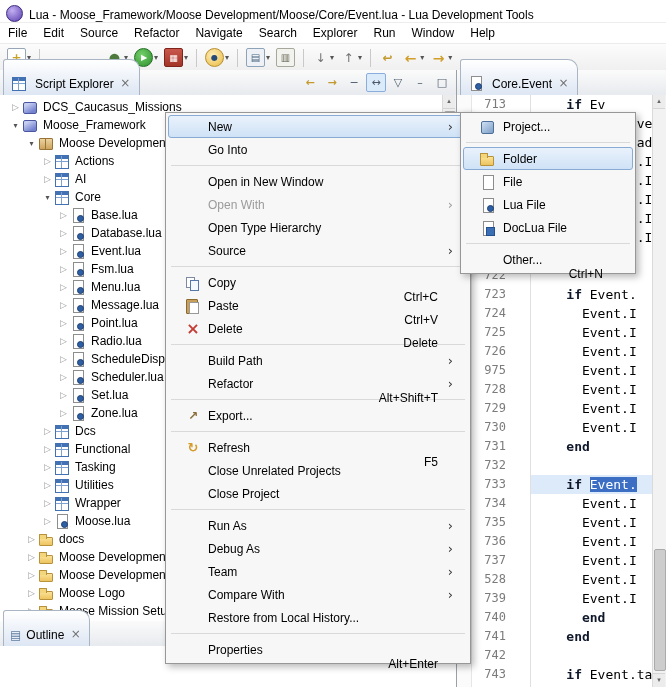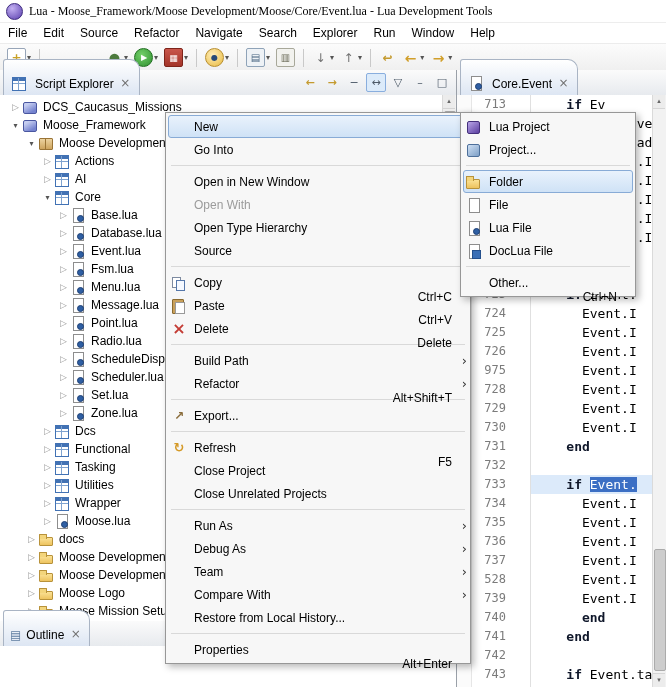--- a/index.html
+++ b/index.html
@@ -1,21 +1,21 @@
 <!DOCTYPE html>
 <html><head>
 <meta charset="utf-8">
 <style>
   html,body{margin:0;padding:0;background:#d8d8d8;}
   .app{position:relative;width:666px;height:687px;background:#ffffff;overflow:hidden;
        font-family:"Liberation Sans",sans-serif;font-size:12px;color:#000;}
   .glyph{font-family:"DejaVu Sans",sans-serif;}
 
   
-  .titlebar{height:22px;display:flex;align-items:center;gap:6px;padding:0 6px;background:#fff;border-bottom:1px solid #ededed;font-family:Liberation Serif, serif;}
+  .titlebar{height:22px;display:flex;align-items:flex-end;gap:6px;padding:0 6px;background:#fff;border-bottom:1px solid #ededed;}
   .appicon{width:15px;height:15px;border-radius:50%;background:radial-gradient(circle at 35% 30%,#c3b0f2,#5a3fae);border:1px solid #3d2a7e;flex:none;}
   .wtitle{font-size:12px;white-space:nowrap;overflow:hidden;}
 
   
   .menubar{height:20px;display:flex;align-items:center;background:#fff;border-bottom:1px solid #ececec;}
   .mb-item{padding:0 8px;height:20px;line-height:20px;cursor:default;}
 
   
   .toolbar{height:27px;display:flex;align-items:center;background:linear-gradient(#fcfcfc,#efefef);border-bottom:1px solid #d4d4d4;padding:0 4px;}
   .tb-btn{display:flex;align-items:center;height:22px;padding:0 2px;border-radius:3px;margin:0 1px;}
@@ -115,21 +115,21 @@
   .cl{height:19px;line-height:19px;white-space:pre;padding-left:4px;}
   .cl.cur{background:#dceafa;}
   .seg-kw{color:#0f172a;font-weight:bold;}
   .seg-sel{background:#3c6fc4;color:#fff;}
   .edscroll{position:relative;width:13px;flex:none;background:#f2f2f2;border-left:1px solid #dadada;}
 
   
   .popup{position:absolute;background:#f7f7f7;border:1px solid #979797;box-shadow:3px 3px 7px rgba(0,0,0,.28);padding:2px;z-index:20;}
   .ctxmenu{left:165px;top:112px;width:300px;}
   .submenu{left:460px;top:112px;width:170px;z-index:21;}
-  .menu-item{display:flex;align-items:center;height:21px;border:1px solid transparent;border-radius:3px;padding:0 0;}
+  .menu-item{display:flex;align-items:center;height:21px;border:1px solid transparent;border-radius:3px;padding:0 14px;}
   .menu-item.hl{background:linear-gradient(#e9f2fc,#cfe2f6);border-color:#88abd6;}
   .menu-item.dis .mi-label,.menu-item.dis .mi-arrow{color:#9b9b9b;}
   .mi-icon{position:relative;width:20px;height:16px;flex:none;margin-right:5px;display:flex;align-items:center;justify-content:center;
            font-family:"DejaVu Sans",sans-serif;}
   .mi-label{flex:1;white-space:nowrap;overflow:hidden;}
   .mi-accel{margin-left:16px;padding-right:4px;white-space:nowrap;margin-top:28px;}
   .mi-arrow{width:11px;text-align:right;font-family:"DejaVu Sans",sans-serif;font-size:13px;color:#333;line-height:16px;}
   .menu-sep{height:1px;background:#d9d9d9;margin:4px 3px;}
 
   .mic-copy::before{content:"";position:absolute;left:3px;top:2px;width:7px;height:9px;background:#fff;border:1px solid #7d8aa0;}
@@ -581,27 +581,27 @@
       </div>
       <div class="menu-sep"></div>
       <div class="menu-item">
         <span class="mi-icon mic-refresh"></span>
         <span class="mi-label">Refresh</span>
         <span class="mi-accel">F5</span>
         <span class="mi-arrow"></span>
       </div>
       <div class="menu-item">
         <span class="mi-icon"></span>
+        <span class="mi-label">Close Unrelated Projects</span>
+        <span class="mi-accel"></span>
+        <span class="mi-arrow"></span>
+      </div>
+      <div class="menu-item">
+        <span class="mi-icon"></span>
         <span class="mi-label">Close Project</span>
-        <span class="mi-accel"></span>
-        <span class="mi-arrow"></span>
-      </div>
-      <div class="menu-item">
-        <span class="mi-icon"></span>
-        <span class="mi-label">Close Unrelated Projects</span>
         <span class="mi-accel"></span>
         <span class="mi-arrow"></span>
       </div>
       <div class="menu-sep"></div>
       <div class="menu-item">
         <span class="mi-icon"></span>
         <span class="mi-label">Run As</span>
         <span class="mi-accel"></span>
         <span class="mi-arrow">›</span>
       </div>
@@ -631,26 +631,20 @@
       </div>
       <div class="menu-sep"></div>
       <div class="menu-item">
         <span class="mi-icon"></span>
         <span class="mi-label">Properties</span>
         <span class="mi-accel">Alt+Enter</span>
         <span class="mi-arrow"></span>
       </div>
     </div>
   <div class="popup submenu">
-      <div class="menu-item">
-        <span class="mi-icon mic-lua-project"></span>
-        <span class="mi-label">Lua Project</span>
-        <span class="mi-accel"></span>
-        <span class="mi-arrow"></span>
-      </div>
       <div class="menu-item">
         <span class="mi-icon mic-project"></span>
         <span class="mi-label">Project...</span>
         <span class="mi-accel"></span>
         <span class="mi-arrow"></span>
       </div>
       <div class="menu-sep"></div>
       <div class="menu-item hl">
         <span class="mi-icon mic-folder"></span>
         <span class="mi-label">Folder</span>

